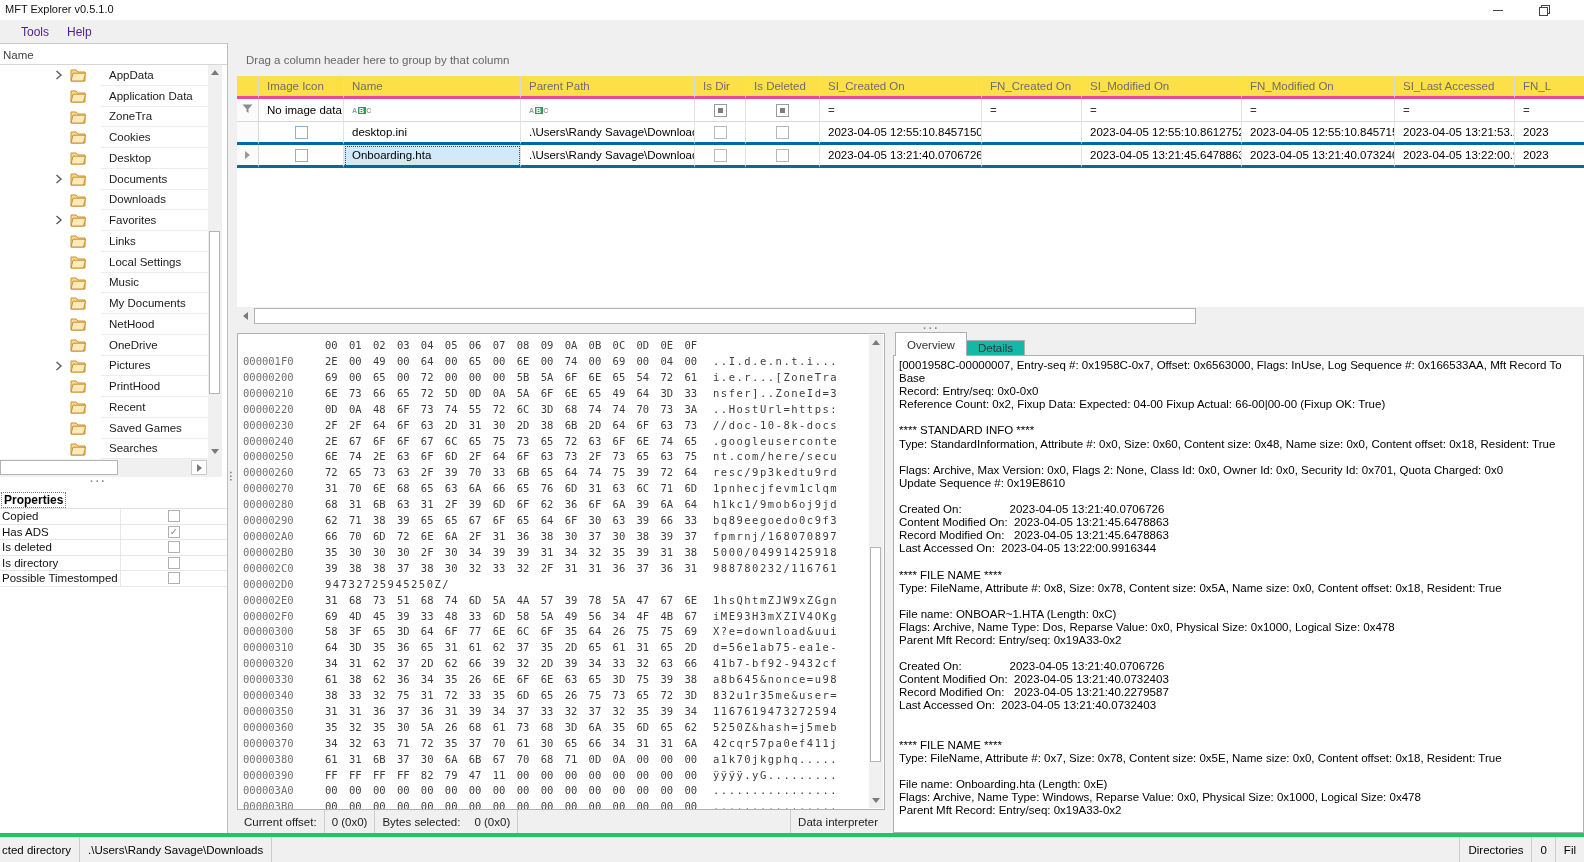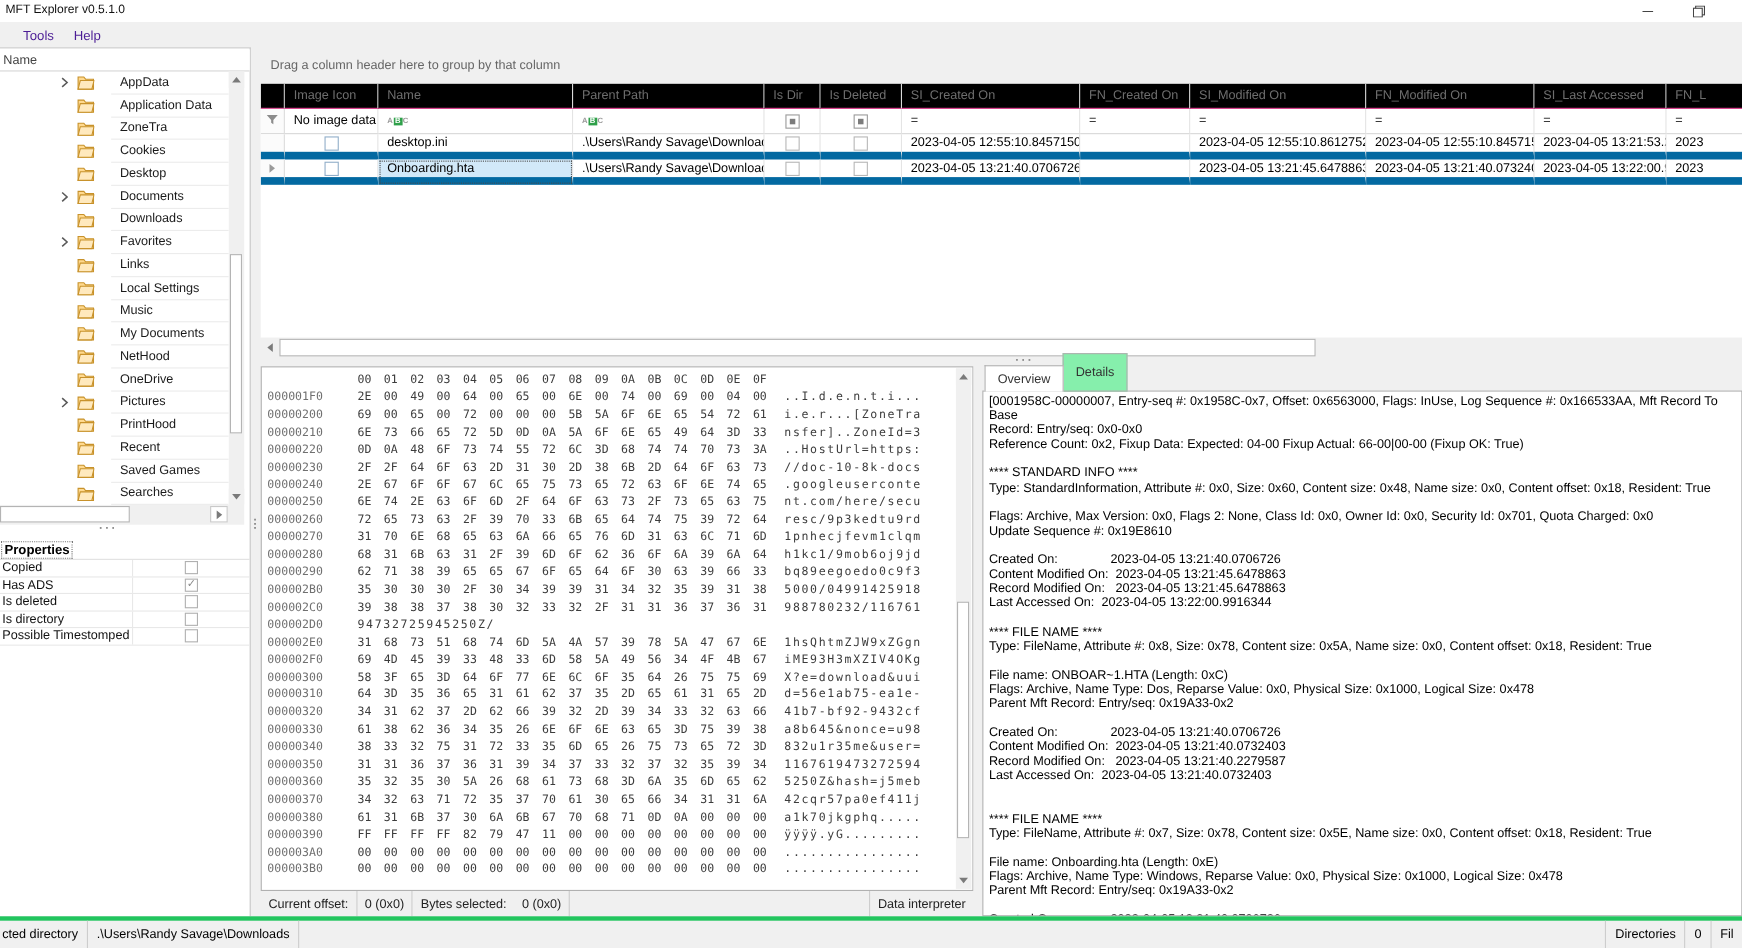--- a/index.html
+++ b/index.html
@@ -42,23 +42,23 @@
   .prop-val { flex:1; border-left:1px solid #e8e8e8; display:flex; align-items:center; justify-content:center; }
   .pcb { width:12px; height:12px; border:1px solid #b0b0b0; background:#fff; font-size:10px; line-height:10px; color:#8a8a8a; text-align:center; }
 
   
   .v-splitter { position:absolute; left:228px; top:43px; width:9px; height:790px; background:#f0f0f0; }
 
   
   .group-panel { position:absolute; left:237px; top:43px; width:1347px; height:33px; background:#f0f0f0; display:flex; align-items:center; padding-left:9px; color:#666; }
   .grid { position:absolute; left:237px; top:76px; width:1347px; height:231px; background:#fff; overflow:hidden; }
   .g-row { display:flex; height:23px; }
-  .g-cell { border-right:1px solid #e4e4e4; border-bottom:7px solid #0369a1; display:flex; align-items:center; padding-left:8px; overflow:hidden; white-space:nowrap; flex:none; }
+  .g-cell { border-right:1px solid #e4e4e4; border-bottom:3px solid #0369a1; display:flex; align-items:center; padding-left:8px; overflow:hidden; white-space:nowrap; flex:none; }
   .g-rowhdr { width:22px; padding-left:0; justify-content:center; background:#fbfbfb; border-right:1px solid #dcdcdc; }
-  .g-head .g-cell { background:#000000; color:#6e6e6e; border-right:1px solid #dadada; border-bottom:1px solid #ec4899;text-align:center; }
+  .g-head .g-cell { background:#fde047; color:#6e6e6e; border-right:1px solid #dadada; border-bottom:3px solid #ec4899;text-align:center; }
   .g-filter .g-cell { border-bottom:1px solid #d8d8d8; }
   .g-cell.sel { background:#d2e9f9; outline:1px dotted #4a4a4a; outline-offset:-2px; }
   .cb { width:13px; height:13px; background:#fff; border:1px solid #b7b7b7; }
   .cb.blue { border-color:#91aec9; }
   .fcb { width:13px; height:13px; border:1px solid #9a9a9a; background:#fff; display:flex; align-items:center; justify-content:center; }
   .fcb i { display:block; width:5px; height:5px; background:#7c7c7c; }
   .abc { display:inline-flex; align-items:center; font-weight:bold; font-size:7px; color:#9a9a9a; }
   .abc b { background:#2fa04a; color:#fff; padding:0 1.5px; margin:0 0.5px; font-size:7px; }
   .row-arrow { width:0;height:0;border-top:4px solid transparent;border-bottom:4px solid transparent;border-left:5px solid #9a9a9a; }
   .grid-hscroll { position:absolute; left:237px; top:307px; width:1347px; height:18px; }
@@ -76,21 +76,21 @@
   .hex-vscroll { position:absolute; top:1px; right:1px; bottom:1px; width:14px; background:#f0f0f0; }
   .hex-status { position:absolute; left:237px; top:810px; width:648px; height:23px; background:#f0f0f0; display:flex; align-items:stretch; color:#222; }
   .hs-cell { display:flex; align-items:center; padding:0 7px; border-right:1px solid #cdcdcd; }
   .hs-cell.noborder { border-right:none; }
   .hs-right { margin-left:auto; border-left:1px solid #cdcdcd; border-right:none; }
 
   
   .right-splitter { position:absolute; left:885px; top:325px; width:8px; height:508px; background:#f0f0f0; }
   .right-panel { position:absolute; left:893px; top:325px; width:691px; height:508px; background:#f0f0f0; }
   .tabs { position:absolute; left:2px; top:7px; height:24px; display:flex; align-items:flex-end; z-index:2; }
-  .tab { padding:0 11px; display:flex; align-items:center; border:1px solid #b0b0b0; height:35px; background:#86efac; color:#333; margin-right:-1px; }
+  .tab { padding:0 11px; display:flex; align-items:center; border:1px solid #b0b0b0; height:16px; background:#14b8a6; color:#333; margin-right:-1px; }
   .tab.active { height:24px; background:#fff; border-bottom:none; z-index:3; }
   .tab-content { position:absolute; left:0; top:30px; width:691px; height:478px; background:#fff; border:1px solid #b0b0b0; overflow:hidden; padding:3px 0 0 5px; }
   .ov-line { white-space:pre-wrap; line-height:13.1px; min-height:13.1px; font-size:11.5px; color:#000; }
 
   
   .status-bar { position:absolute; left:0; top:833px; width:1584px; height:29px; background:#f0f0f0; border-top:4px solid #22c55e; display:flex; align-items:stretch; }
   .sb-cell { display:flex; align-items:center; padding:0 8px; border-right:1px solid #cdcdcd; }
   .sb-cell.first { padding-left:2px; }
   .sb-spacer { flex:1; }
   .sb-cell.leftb { border-left:1px solid #cdcdcd; }
@@ -459,20 +459,21 @@
       <div class="hex-row"><span class="hx-off">00000200</span><span class="hx-bytes">69 00 65 00 72 00 00 00 5B 5A 6F 6E 65 54 72 61</span><span class="hx-ascii">i.e.r...[ZoneTra</span></div>
       <div class="hex-row"><span class="hx-off">00000210</span><span class="hx-bytes">6E 73 66 65 72 5D 0D 0A 5A 6F 6E 65 49 64 3D 33</span><span class="hx-ascii">nsfer]..ZoneId=3</span></div>
       <div class="hex-row"><span class="hx-off">00000220</span><span class="hx-bytes">0D 0A 48 6F 73 74 55 72 6C 3D 68 74 74 70 73 3A</span><span class="hx-ascii">..HostUrl=https:</span></div>
       <div class="hex-row"><span class="hx-off">00000230</span><span class="hx-bytes">2F 2F 64 6F 63 2D 31 30 2D 38 6B 2D 64 6F 63 73</span><span class="hx-ascii">//doc-10-8k-docs</span></div>
       <div class="hex-row"><span class="hx-off">00000240</span><span class="hx-bytes">2E 67 6F 6F 67 6C 65 75 73 65 72 63 6F 6E 74 65</span><span class="hx-ascii">.googleuserconte</span></div>
       <div class="hex-row"><span class="hx-off">00000250</span><span class="hx-bytes">6E 74 2E 63 6F 6D 2F 64 6F 63 73 2F 73 65 63 75</span><span class="hx-ascii">nt.com/here/secu</span></div>
       <div class="hex-row"><span class="hx-off">00000260</span><span class="hx-bytes">72 65 73 63 2F 39 70 33 6B 65 64 74 75 39 72 64</span><span class="hx-ascii">resc/9p3kedtu9rd</span></div>
       <div class="hex-row"><span class="hx-off">00000270</span><span class="hx-bytes">31 70 6E 68 65 63 6A 66 65 76 6D 31 63 6C 71 6D</span><span class="hx-ascii">1pnhecjfevm1clqm</span></div>
       <div class="hex-row"><span class="hx-off">00000280</span><span class="hx-bytes">68 31 6B 63 31 2F 39 6D 6F 62 36 6F 6A 39 6A 64</span><span class="hx-ascii">h1kc1/9mob6oj9jd</span></div>
       <div class="hex-row"><span class="hx-off">00000290</span><span class="hx-bytes">62 71 38 39 65 65 67 6F 65 64 6F 30 63 39 66 33</span><span class="hx-ascii">bq89eegoedo0c9f3</span></div>
+      <div class="hex-row"><span class="hx-off">000002A0</span><span class="hx-bytes">66 70 6D 72 6E 6A 2F 31 36 38 30 37 30 38 39 37</span><span class="hx-ascii">fpmrnj/168070897</span></div>
       <div class="hex-row"><span class="hx-off">000002B0</span><span class="hx-bytes">35 30 30 30 2F 30 34 39 39 31 34 32 35 39 31 38</span><span class="hx-ascii">5000/04991425918</span></div>
       <div class="hex-row"><span class="hx-off">000002C0</span><span class="hx-bytes">39 38 38 37 38 30 32 33 32 2F 31 31 36 37 36 31</span><span class="hx-ascii">988780232/116761</span></div>
       <div class="hex-row"><span class="hx-off">000002D0</span><span class="hx-ascii">94732725945250Z/</span></div>
       <div class="hex-row"><span class="hx-off">000002E0</span><span class="hx-bytes">31 68 73 51 68 74 6D 5A 4A 57 39 78 5A 47 67 6E</span><span class="hx-ascii">1hsQhtmZJW9xZGgn</span></div>
       <div class="hex-row"><span class="hx-off">000002F0</span><span class="hx-bytes">69 4D 45 39 33 48 33 6D 58 5A 49 56 34 4F 4B 67</span><span class="hx-ascii">iME93H3mXZIV4OKg</span></div>
       <div class="hex-row"><span class="hx-off">00000300</span><span class="hx-bytes">58 3F 65 3D 64 6F 77 6E 6C 6F 35 64 26 75 75 69</span><span class="hx-ascii">X?e=download&amp;uui</span></div>
       <div class="hex-row"><span class="hx-off">00000310</span><span class="hx-bytes">64 3D 35 36 65 31 61 62 37 35 2D 65 61 31 65 2D</span><span class="hx-ascii">d=56e1ab75-ea1e-</span></div>
       <div class="hex-row"><span class="hx-off">00000320</span><span class="hx-bytes">34 31 62 37 2D 62 66 39 32 2D 39 34 33 32 63 66</span><span class="hx-ascii">41b7-bf92-9432cf</span></div>
       <div class="hex-row"><span class="hx-off">00000330</span><span class="hx-bytes">61 38 62 36 34 35 26 6E 6F 6E 63 65 3D 75 39 38</span><span class="hx-ascii">a8b645&amp;nonce=u98</span></div>
       <div class="hex-row"><span class="hx-off">00000340</span><span class="hx-bytes">38 33 32 75 31 72 33 35 6D 65 26 75 73 65 72 3D</span><span class="hx-ascii">832u1r35me&amp;user=</span></div>

